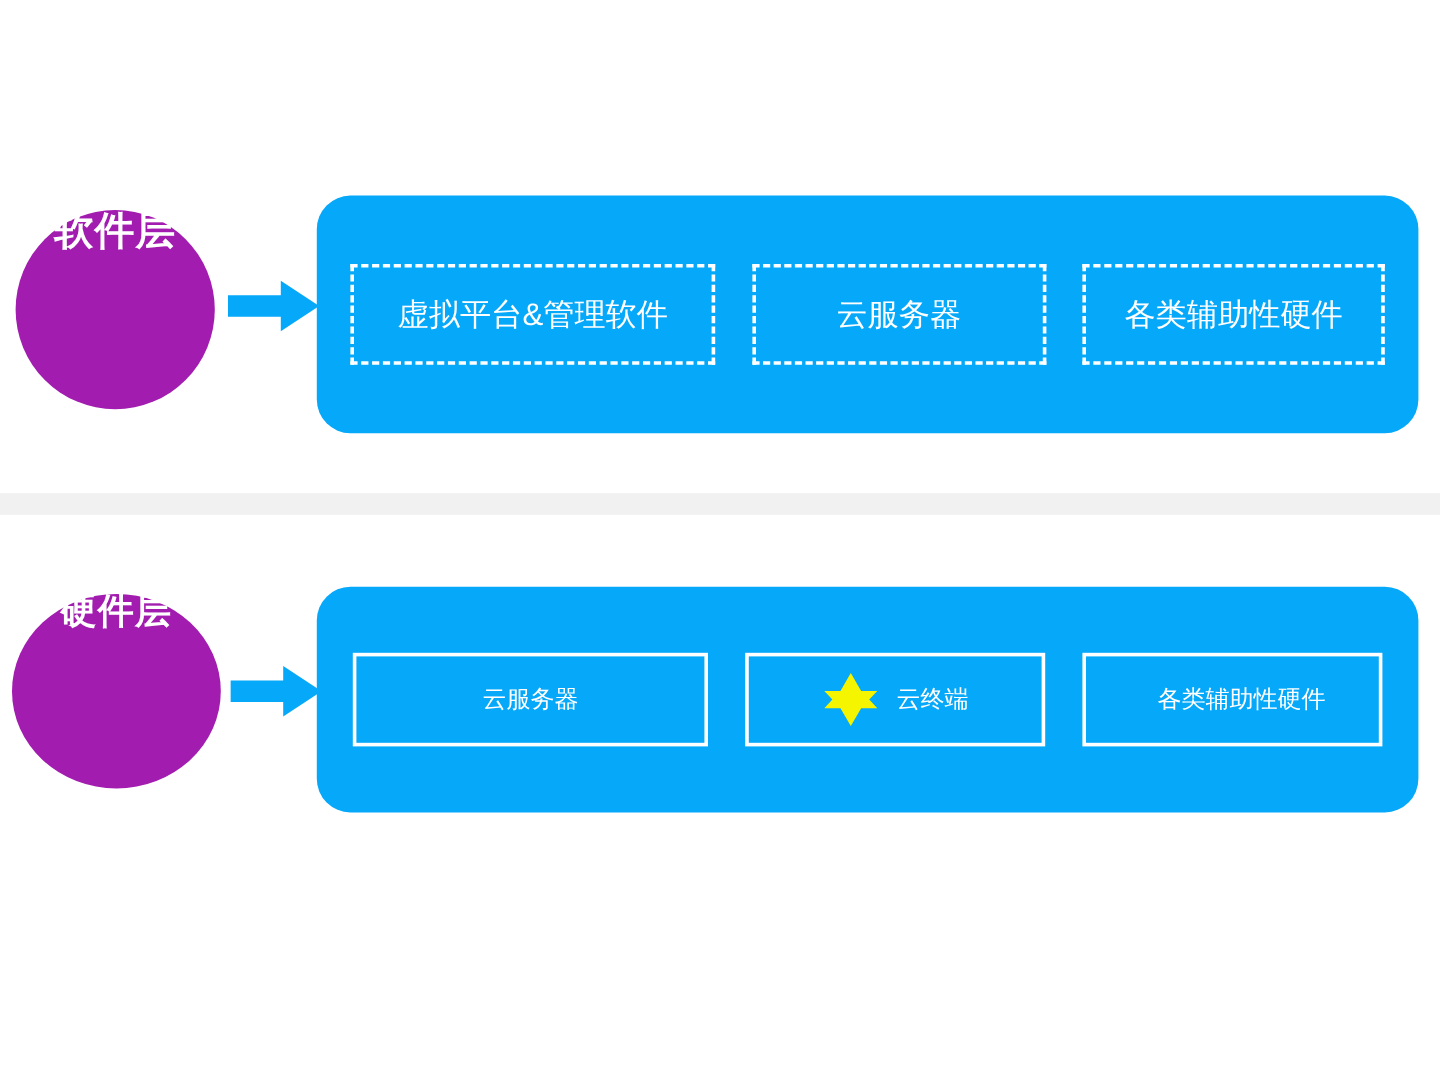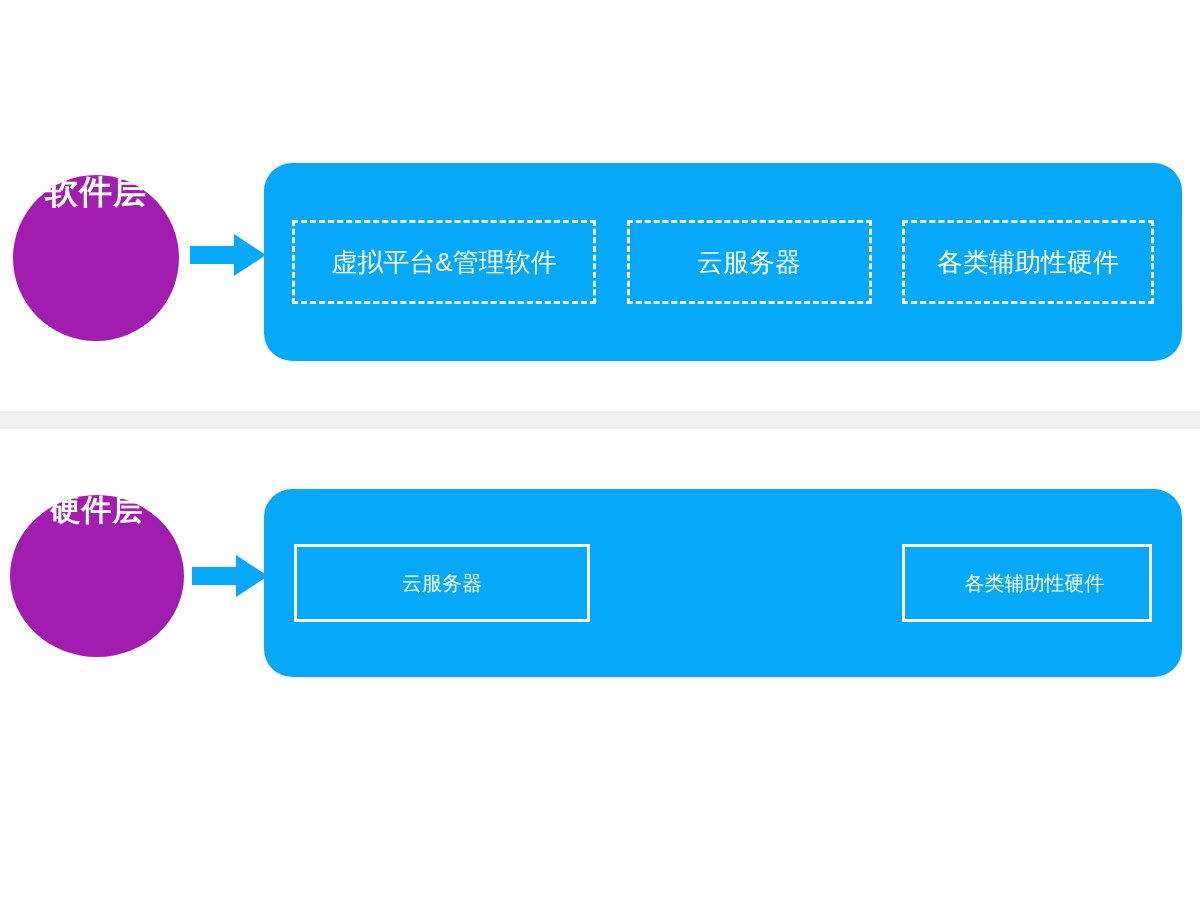--- a/index.html
+++ b/index.html
@@ -190,20 +190,26 @@
     <svg class="flow-arrow" id="arrow-hardware" viewBox="0 0 76 46">
       <polygon points="0,14 44,14 44,2 76,23 44,44 44,32 0,32" fill="#06a8fa"></polygon>
     </svg>
 
     <div class="layer-panel" id="panel-hardware">
 
       <div class="chip chip-solid" id="chip-hw-0">
         <span class="chip-label">云服务器</span>
       </div>
 
+      <div class="chip chip-solid" id="chip-hw-1">
+        <svg class="star-icon" viewBox="0 0 100 100">
+          <polygon points="50,4 68,35 96,35 82,50 96,65 68,65 50,96 32,65 4,65 18,50 4,35 32,35" fill="#f5f500"></polygon>
+        </svg>
+        <span class="chip-label">云终端</span>
+      </div>
 
       <div class="chip chip-solid" id="chip-hw-2">
         <span class="chip-label">各类辅助性硬件</span>
       </div>
 
     </div>
   </div>
 
 </div>
 

